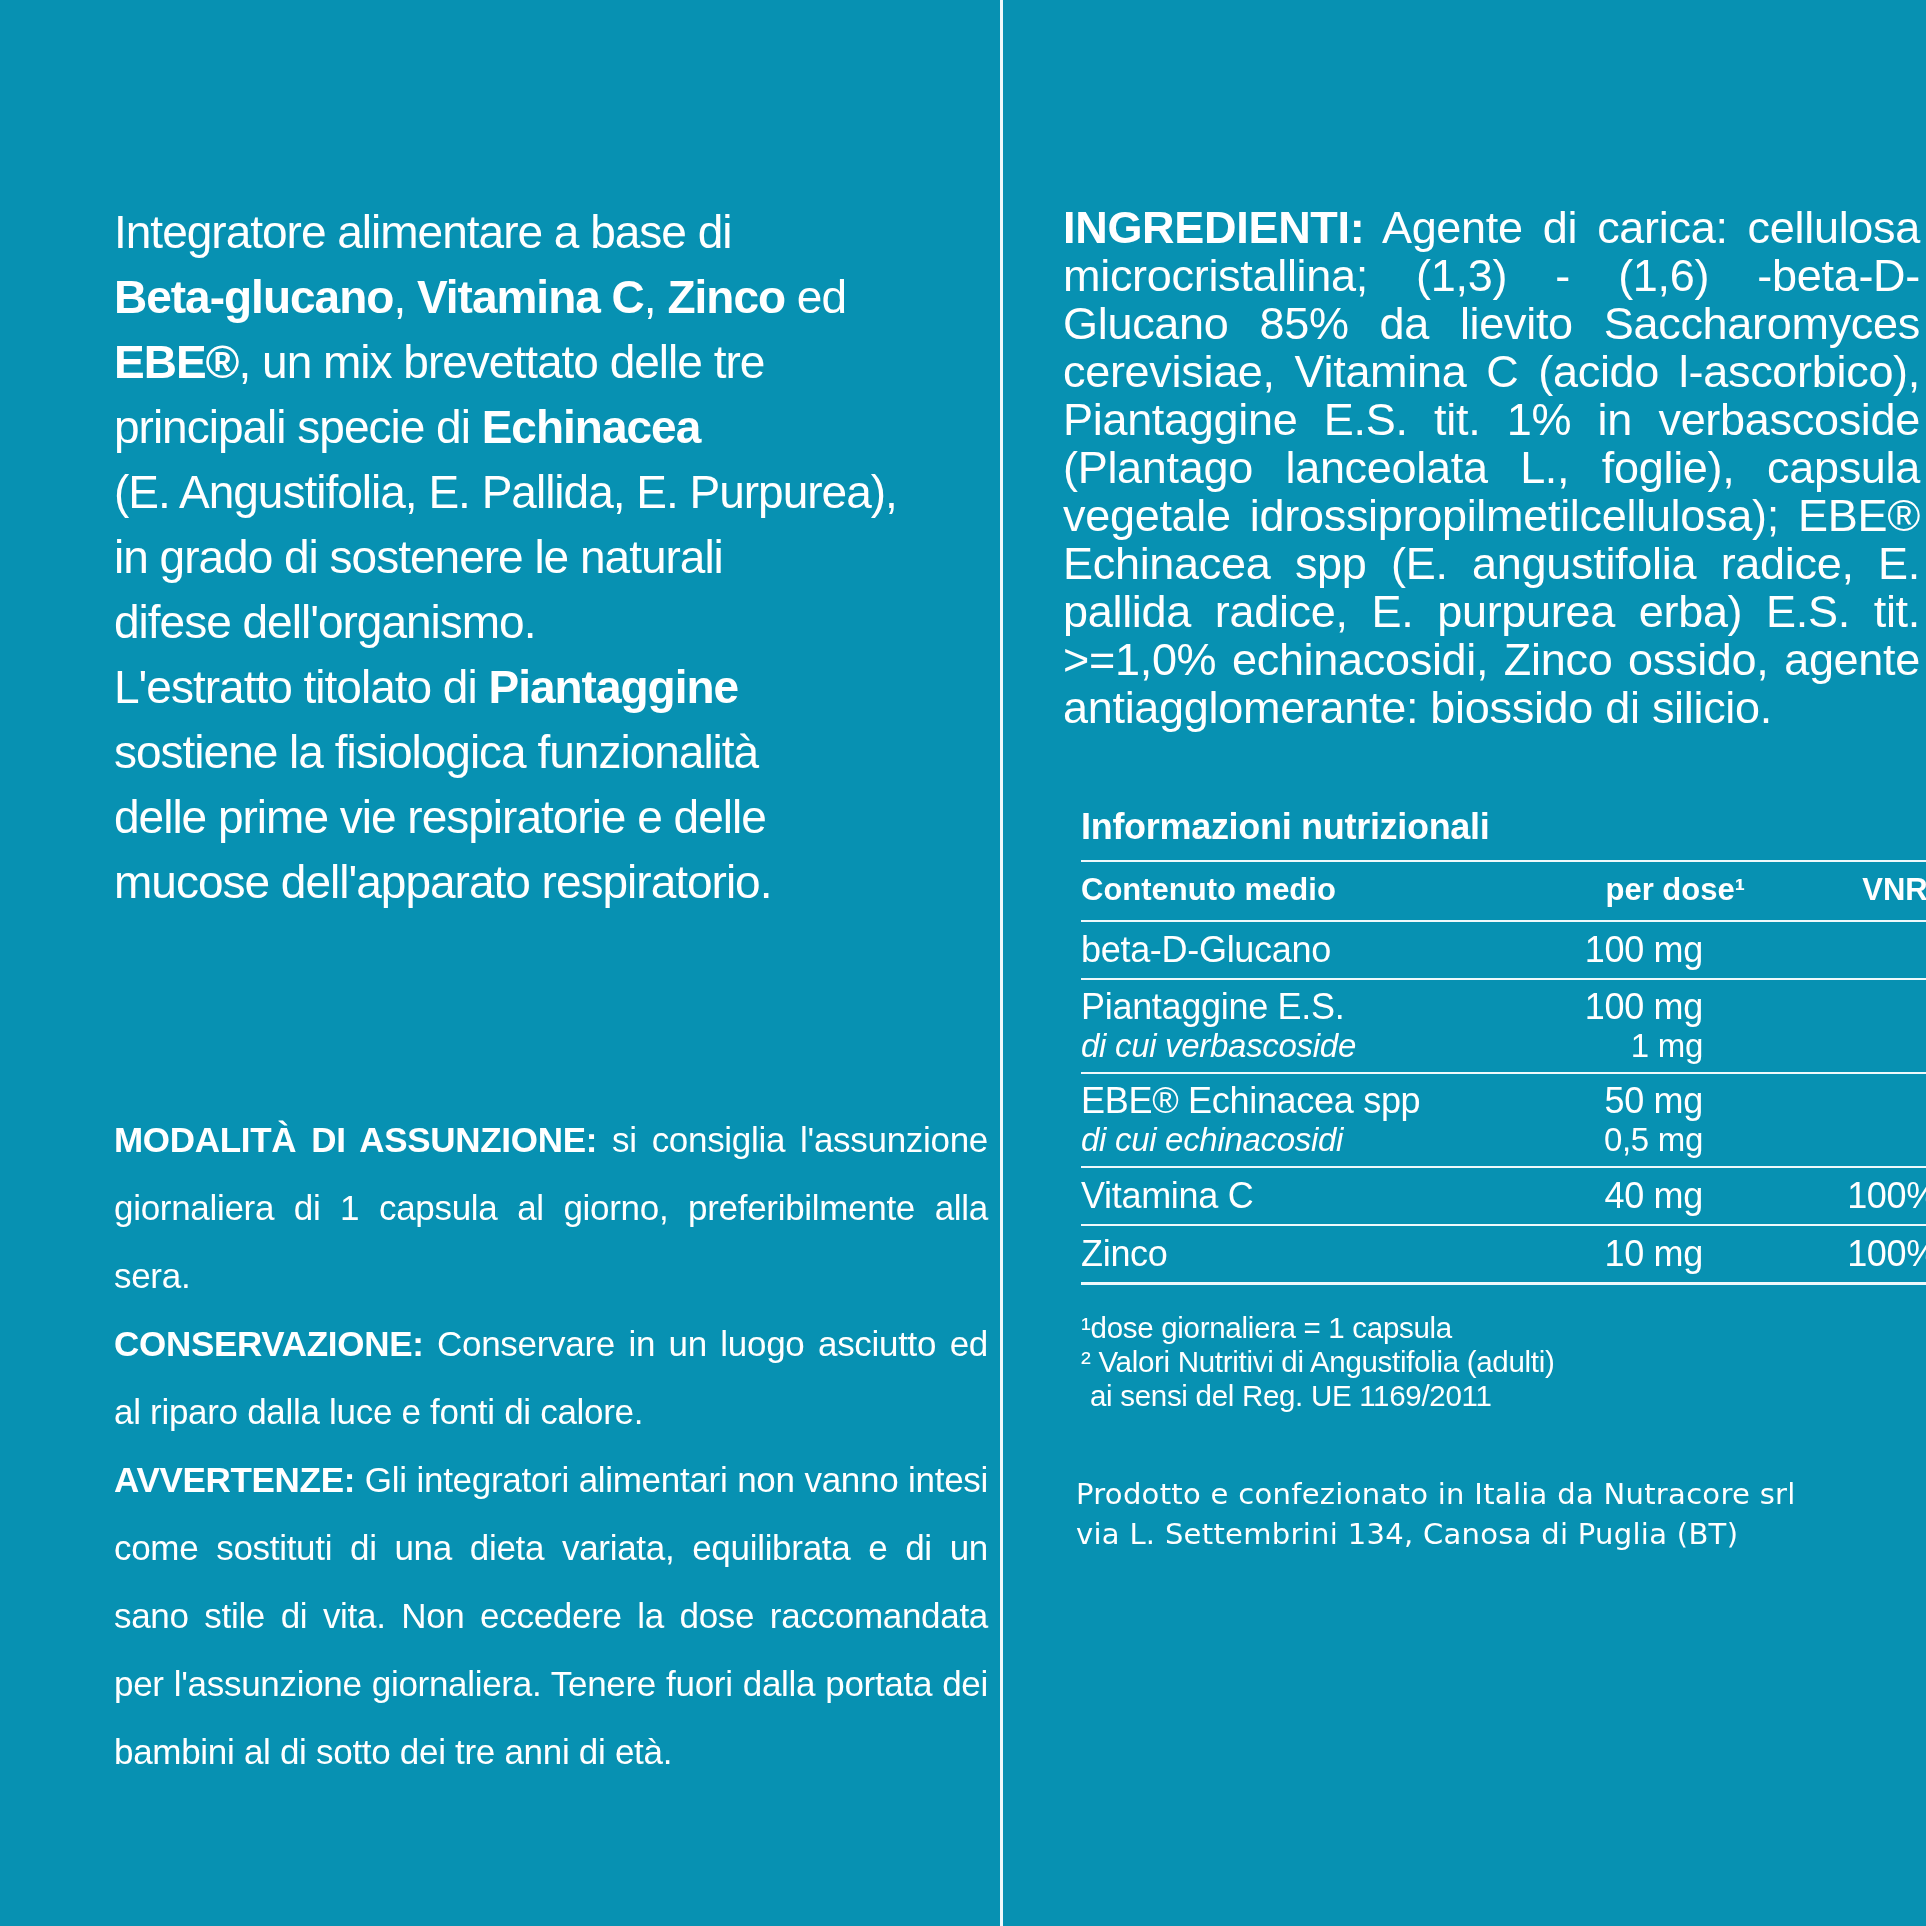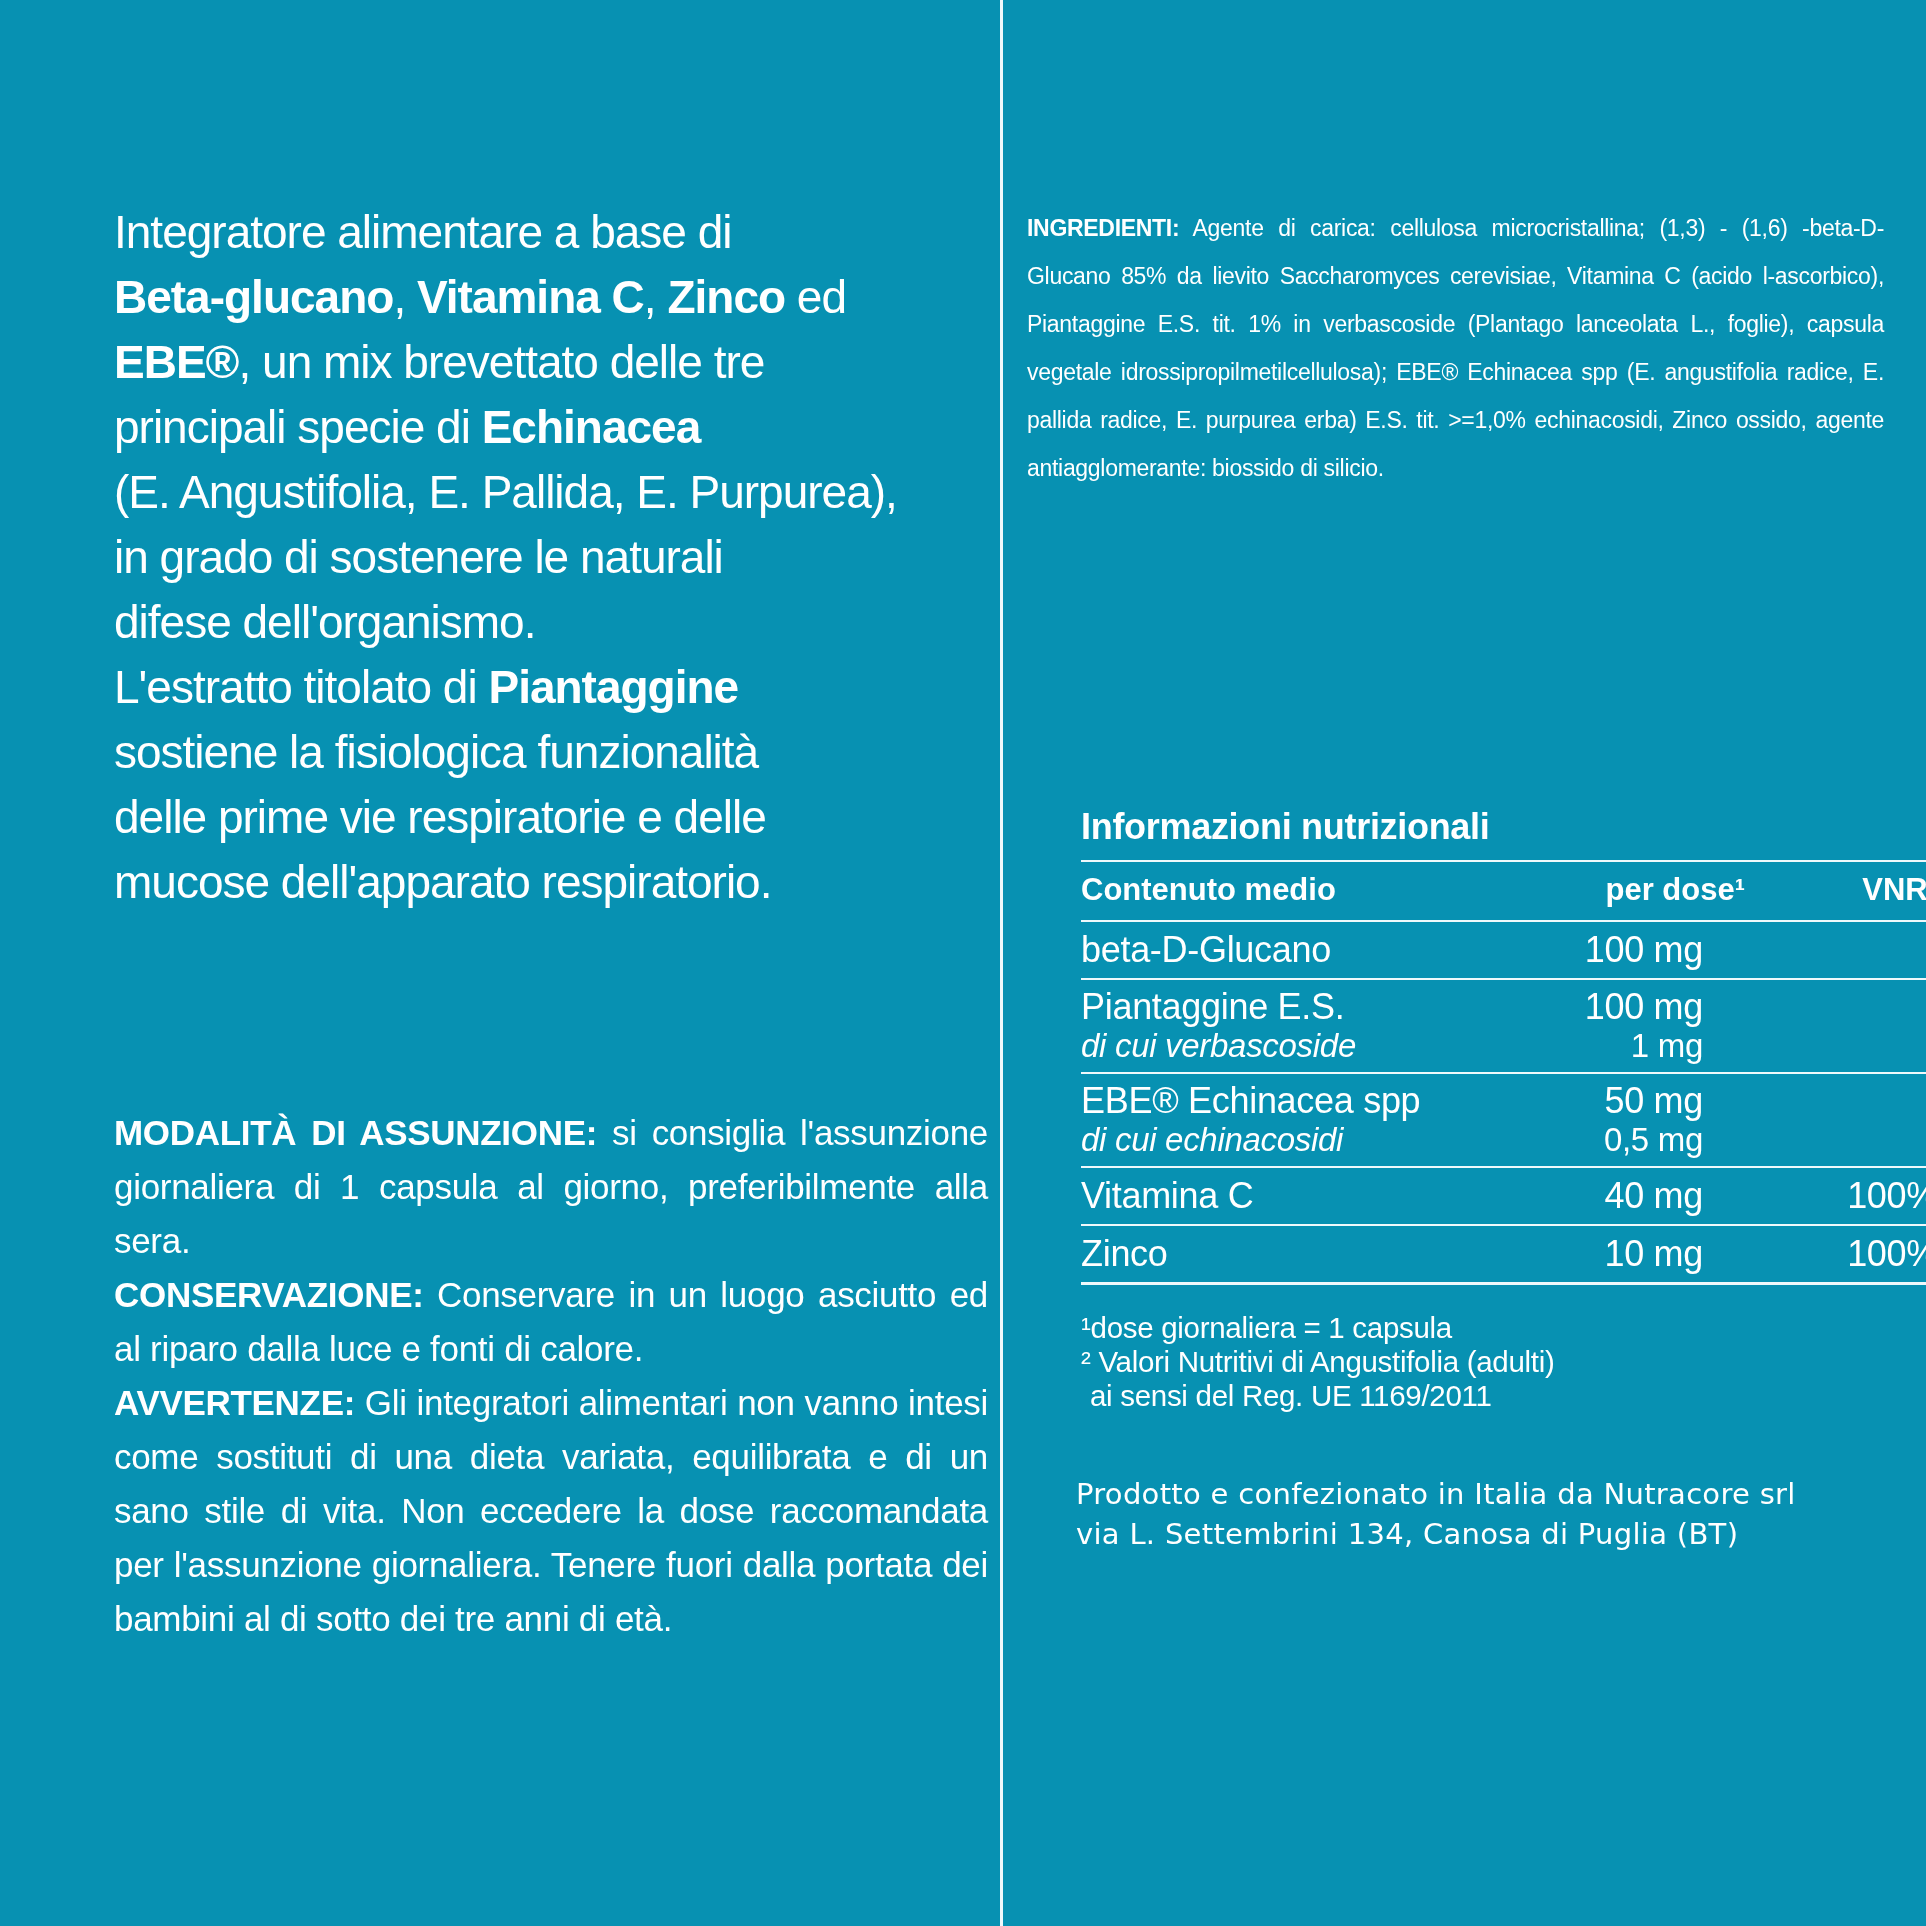--- a/index.html
+++ b/index.html
@@ -18,28 +18,28 @@
   .i { font-style:italic; }
 
   
   .intro {
     position:absolute; left:76px; top:200px; width:886px;
     font-size:46px; line-height:65px; letter-spacing:-1px;
     white-space:nowrap;
   }
   .usage-block {
     position:absolute; left:76px; top:1106px; width:874px;
-    font-size:35px; line-height:54px; letter-spacing:-0.3px;
+    font-size:35px; line-height:68px; letter-spacing:-0.3px;
     text-align:justify; text-justify:inter-word;
   }
 
   
   .ingredients {
-    position:absolute; left:989px; top:204px; width:857px;
-    font-size:23px; line-height:48px; letter-spacing:-0.3px;
+    position:absolute; left:1025px; top:204px; width:857px;
+    font-size:45px; line-height:48px; letter-spacing:-0.3px;
     text-align:justify; text-justify:inter-word;
   }
   .nutrition { position:absolute; left:1043px; top:806px; width:857px; }
   .nt-title { font-size:36px; line-height:41px; font-weight:700; margin-bottom:13px; letter-spacing:-0.3px; }
   .rule { height:1.9px; background:var(--rule); }
   .rule.thick { height:3.2px; }
   .nt-head {
     display:grid; grid-template-columns:1fr 308px 193px;
     padding:10.3px 0 11.6px; font-weight:700; font-size:31px; line-height:36px;
   }

